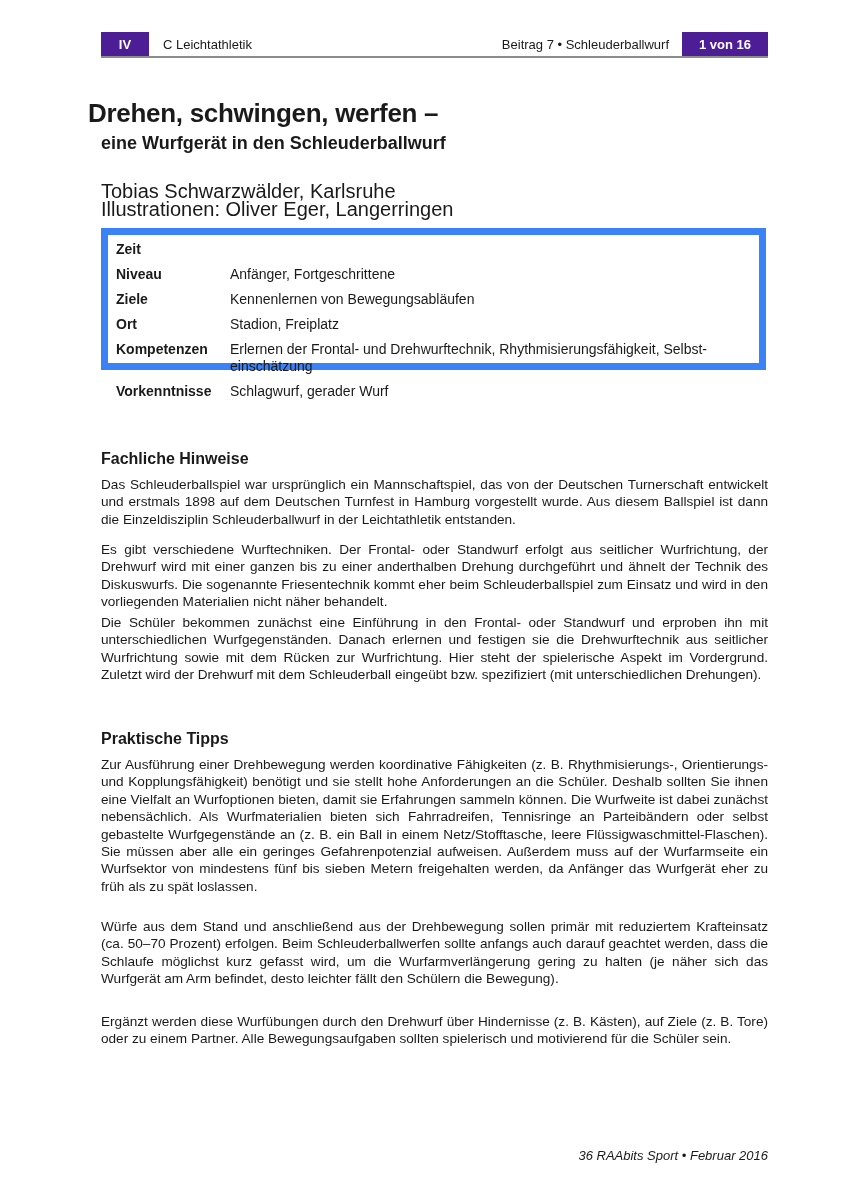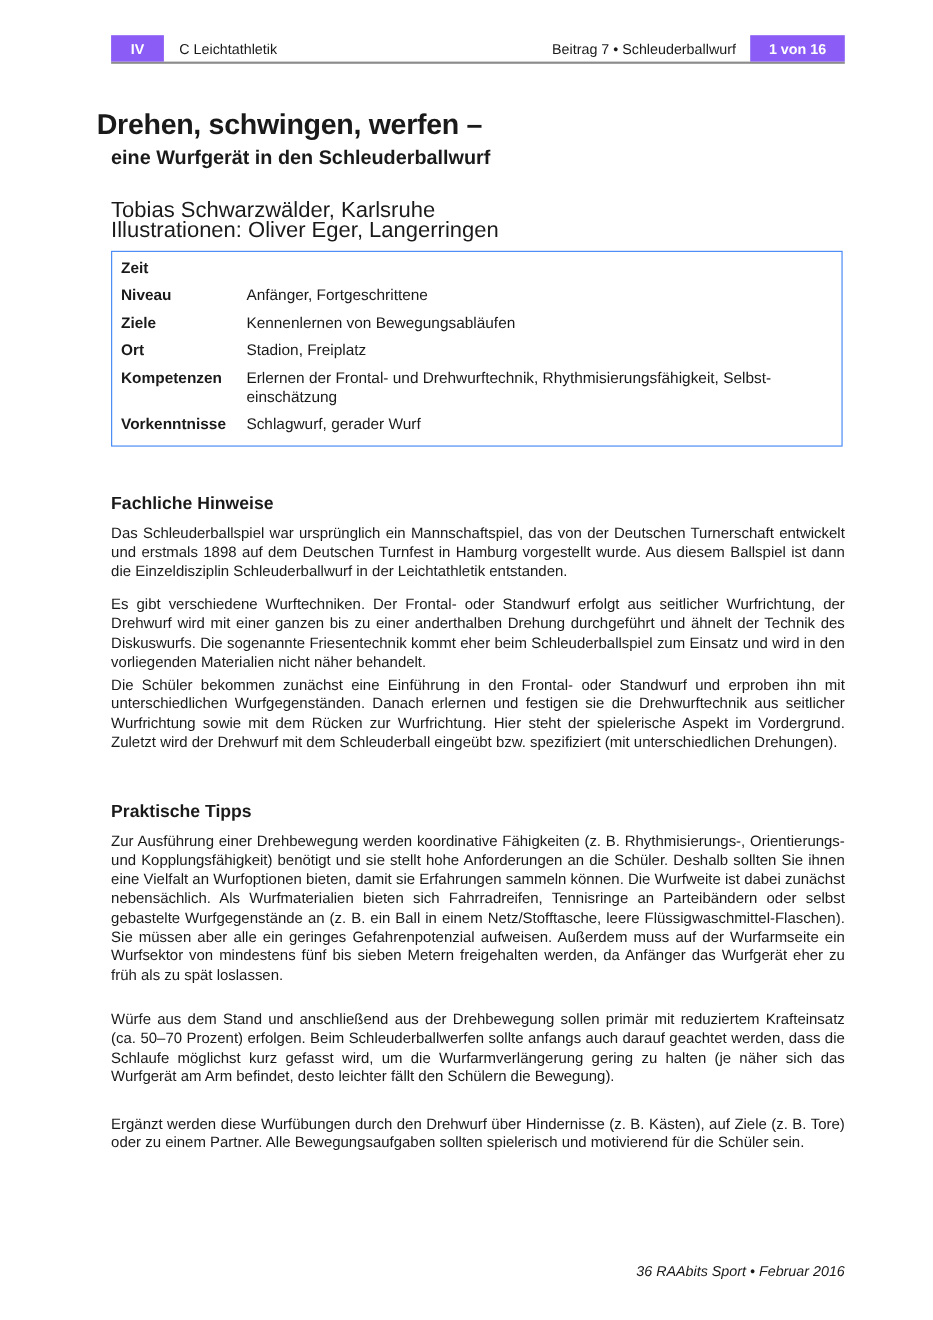--- a/index.html
+++ b/index.html
@@ -6,39 +6,39 @@
   body {
     width: 848px; height: 1200px; background: #ffffff; position: relative; overflow: hidden;
     font-family: "Liberation Sans", sans-serif; color: #1a1a1a;
   }
   .header {
     position: absolute; left: 101px; top: 32px; width: 667px; height: 24px;
     border-bottom: 2px solid #8c8c8c; display: flex; align-items: center;
     font-size: 13px;
   }
   .hdr-tab {
-    background: #8b5cf6; color: #ffffff; font-weight: bold; height: 24px;
+    background: #4c1d95; color: #ffffff; font-weight: bold; height: 24px;
     display: flex; align-items: center; justify-content: center;
   }
   .hdr-tab.left { width: 48px; }
   .hdr-tab.right { width: 86px; font-size: 13px; }
   .hdr-section { padding-left: 14px; flex: 1; }
   .hdr-article { padding-right: 13px; }
   .title {
     position: absolute; left: 88px; top: 98px; font-size: 26px; font-weight: bold; letter-spacing: -0.3px;
   }
   .subtitle {
     position: absolute; left: 101px; top: 133px; font-size: 18px; font-weight: bold;
   }
   .author {
     position: absolute; left: 101px; top: 182px; font-size: 20px; line-height: 18px;
   }
   .infobox {
-    position: absolute; left: 101px; top: 228px; width: 665px; height: 178px;
-    border: 1px solid #3b82f6; box-sizing: border-box; padding: 6px 8px;
+    position: absolute; left: 101px; top: 228px; width: 665px; height: 142px;
+    border: 7px solid #3b82f6; box-sizing: border-box; padding: 6px 8px;
     font-size: 14px;
   }
   .info-row { display: flex; margin-bottom: 8px; line-height: 17px; }
   .info-label { width: 114px; font-weight: bold; flex-shrink: 0; }
   .info-value { flex: 1; }
   .section-heading {
     position: absolute; left: 101px; font-size: 16px; font-weight: bold;
   }
   .para {
     position: absolute; left: 101px; width: 667px; font-size: 13.6px; line-height: 17.4px;

